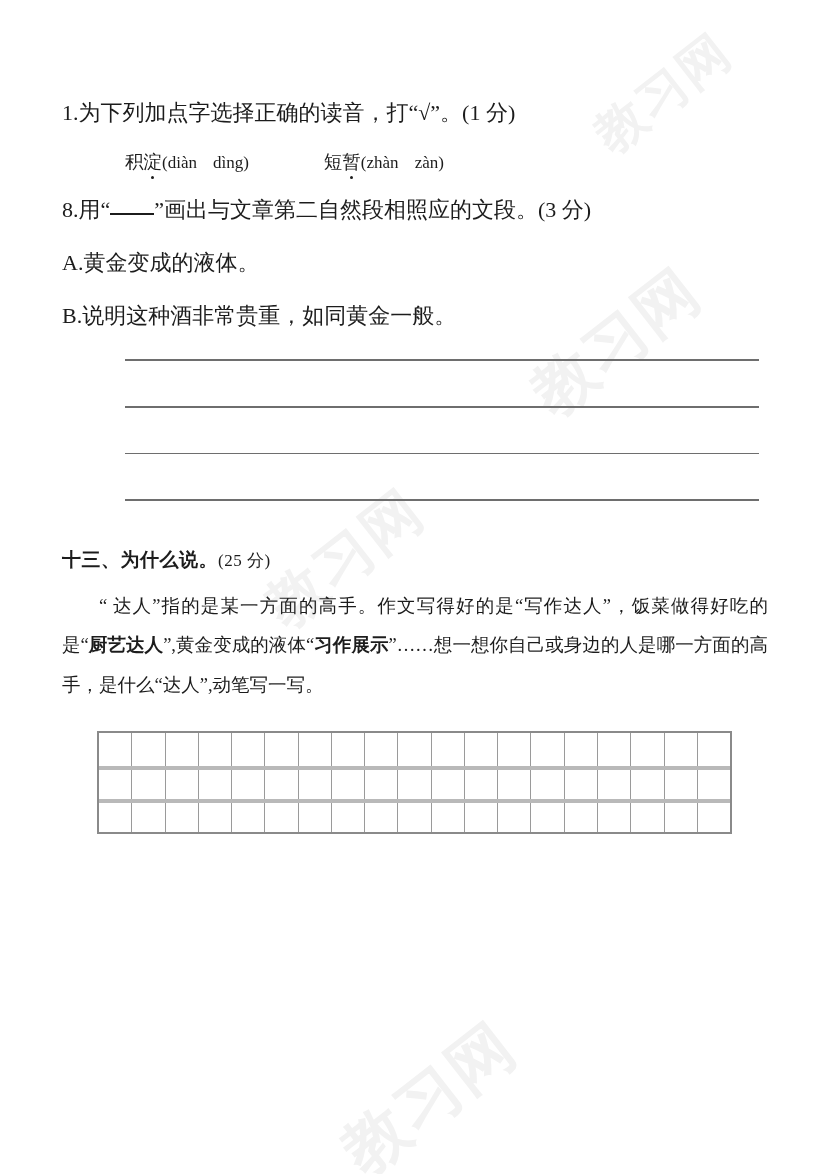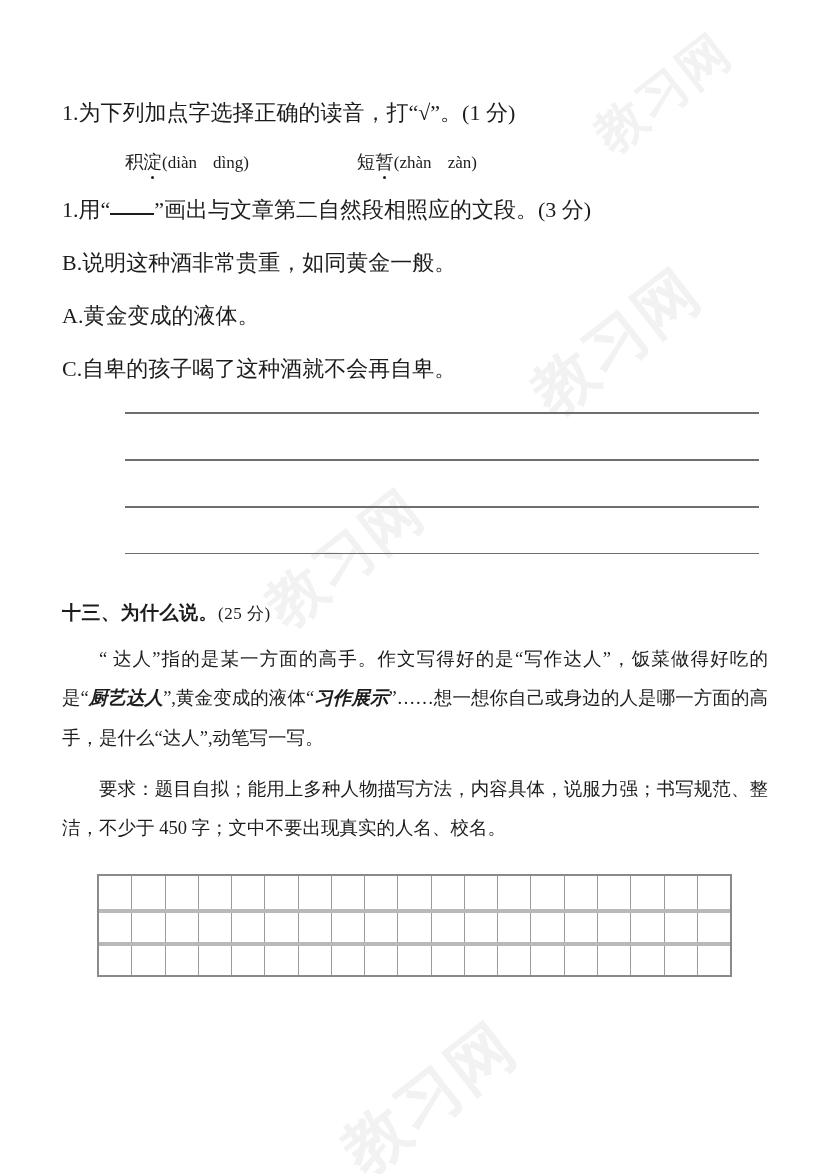--- a/index.html
+++ b/index.html
@@ -67,21 +67,21 @@
   .pinyin-row {
     display: flex;
     margin: 0 0 19px 0;
     padding-left: 36px;
     font-size: 18.5px;
   }
   .pinyin-item {
     white-space: nowrap;
     margin-left: 27px;
   }
-  .pinyin-item.second { margin-left: 108px; }
+  .pinyin-item.second { margin-left: 75px; }
   .zh { font-family: "Liberation Serif", "DejaVu Serif", serif; }
   .dotted-char {
     position: relative;
     display: inline-block;
   }
   .dotted-char::after {
     content: "";
     position: absolute;
     left: 50%;
     bottom: -5px;
@@ -162,21 +162,21 @@
   
   .para {
     font-size: 18.5px;
     line-height: 2.12;
     margin: 14px 0 0 0;
     text-indent: 37px;
     text-align: justify;
     text-justify: inter-ideograph;
   }
   .para.tight { margin-top: 12px; }
-  .para b { font-weight: bold; font-style: italic; }
+  .para b { font-weight: bold; }
 
   
   .grid-wrap {
     margin-top: 26px;
     margin-left: 35px;
     width: 635px;
     border: 2.5px solid #8a8a8a;
     background: #ffffff;
     box-sizing: border-box;
   }
@@ -209,40 +209,38 @@
   <div class="content">
 
     <div class="q-line">1.为下列加点字选择正确的读音，打“√”。(1 分)</div>
 
     <div class="pinyin-row">
       <span class="pinyin-item"><span class="zh">积</span><span class="zh dotted-char">淀</span><span class="py">(</span><span class="py">diàn</span><span class="py-gap"></span><span class="py">dìng</span><span class="py">)</span></span>
       <span class="pinyin-item second"><span class="zh">短</span><span class="zh dotted-char">暂</span><span class="py">(</span><span class="py">zhàn</span><span class="py-gap"></span><span class="py">zàn</span><span class="py">)</span></span>
     </div>
 
 
-    <div class="q-line"><span>1.用“</span><span class="solid-mark"></span><span>”画出与文章第二自然段相照应的文段。(3 分)</span></div>
-
-
+    <div class="q-line"><span>8.用“</span><span class="solid-mark"></span><span>”画出与文章第二自然段相照应的文段。(3 分)</span></div>
+
+
+    <div class="q-line">A.黄金变成的液体。</div>
     <div class="q-line">B.说明这种酒非常贵重，如同黄金一般。</div>
-    <div class="q-line">A.黄金变成的液体。</div>
-    <div class="q-line">C.自卑的孩子喝了这种酒就不会再自卑。</div>
 
 
     <div class="answer-lines">
       <div class="answer-line"></div>
       <div class="answer-line"></div>
       <div class="answer-line"></div>
       <div class="answer-line"></div>
     </div>
 
     <div class="section-heading"><span>十三、为什么说。</span><span class="score">(25 分)</span></div>
 
     <div class="para"><span>“ 达人”指的是某一方面的高手。作文写得好的是“写作达人”，饭菜做得好吃的是“</span><b>厨艺达人</b><span>”,黄金变成的液体“</span><b>习作展示</b><span>”……想一想你自己或身边的人是哪一方面的高手，是什么“达人”,动笔写一写。</span></div>
 
-    <div class="para tight">要求：题目自拟；能用上多种人物描写方法，内容具体，说服力强；书写规范、整洁，不少于 450 字；文中不要出现真实的人名、校名。</div>
 
     <div class="grid-wrap" id="writing-grid">
         <div class="grid-row">
           <div class="grid-cell"></div>
           <div class="grid-cell"></div>
           <div class="grid-cell"></div>
           <div class="grid-cell"></div>
           <div class="grid-cell"></div>
           <div class="grid-cell"></div>
           <div class="grid-cell"></div>

